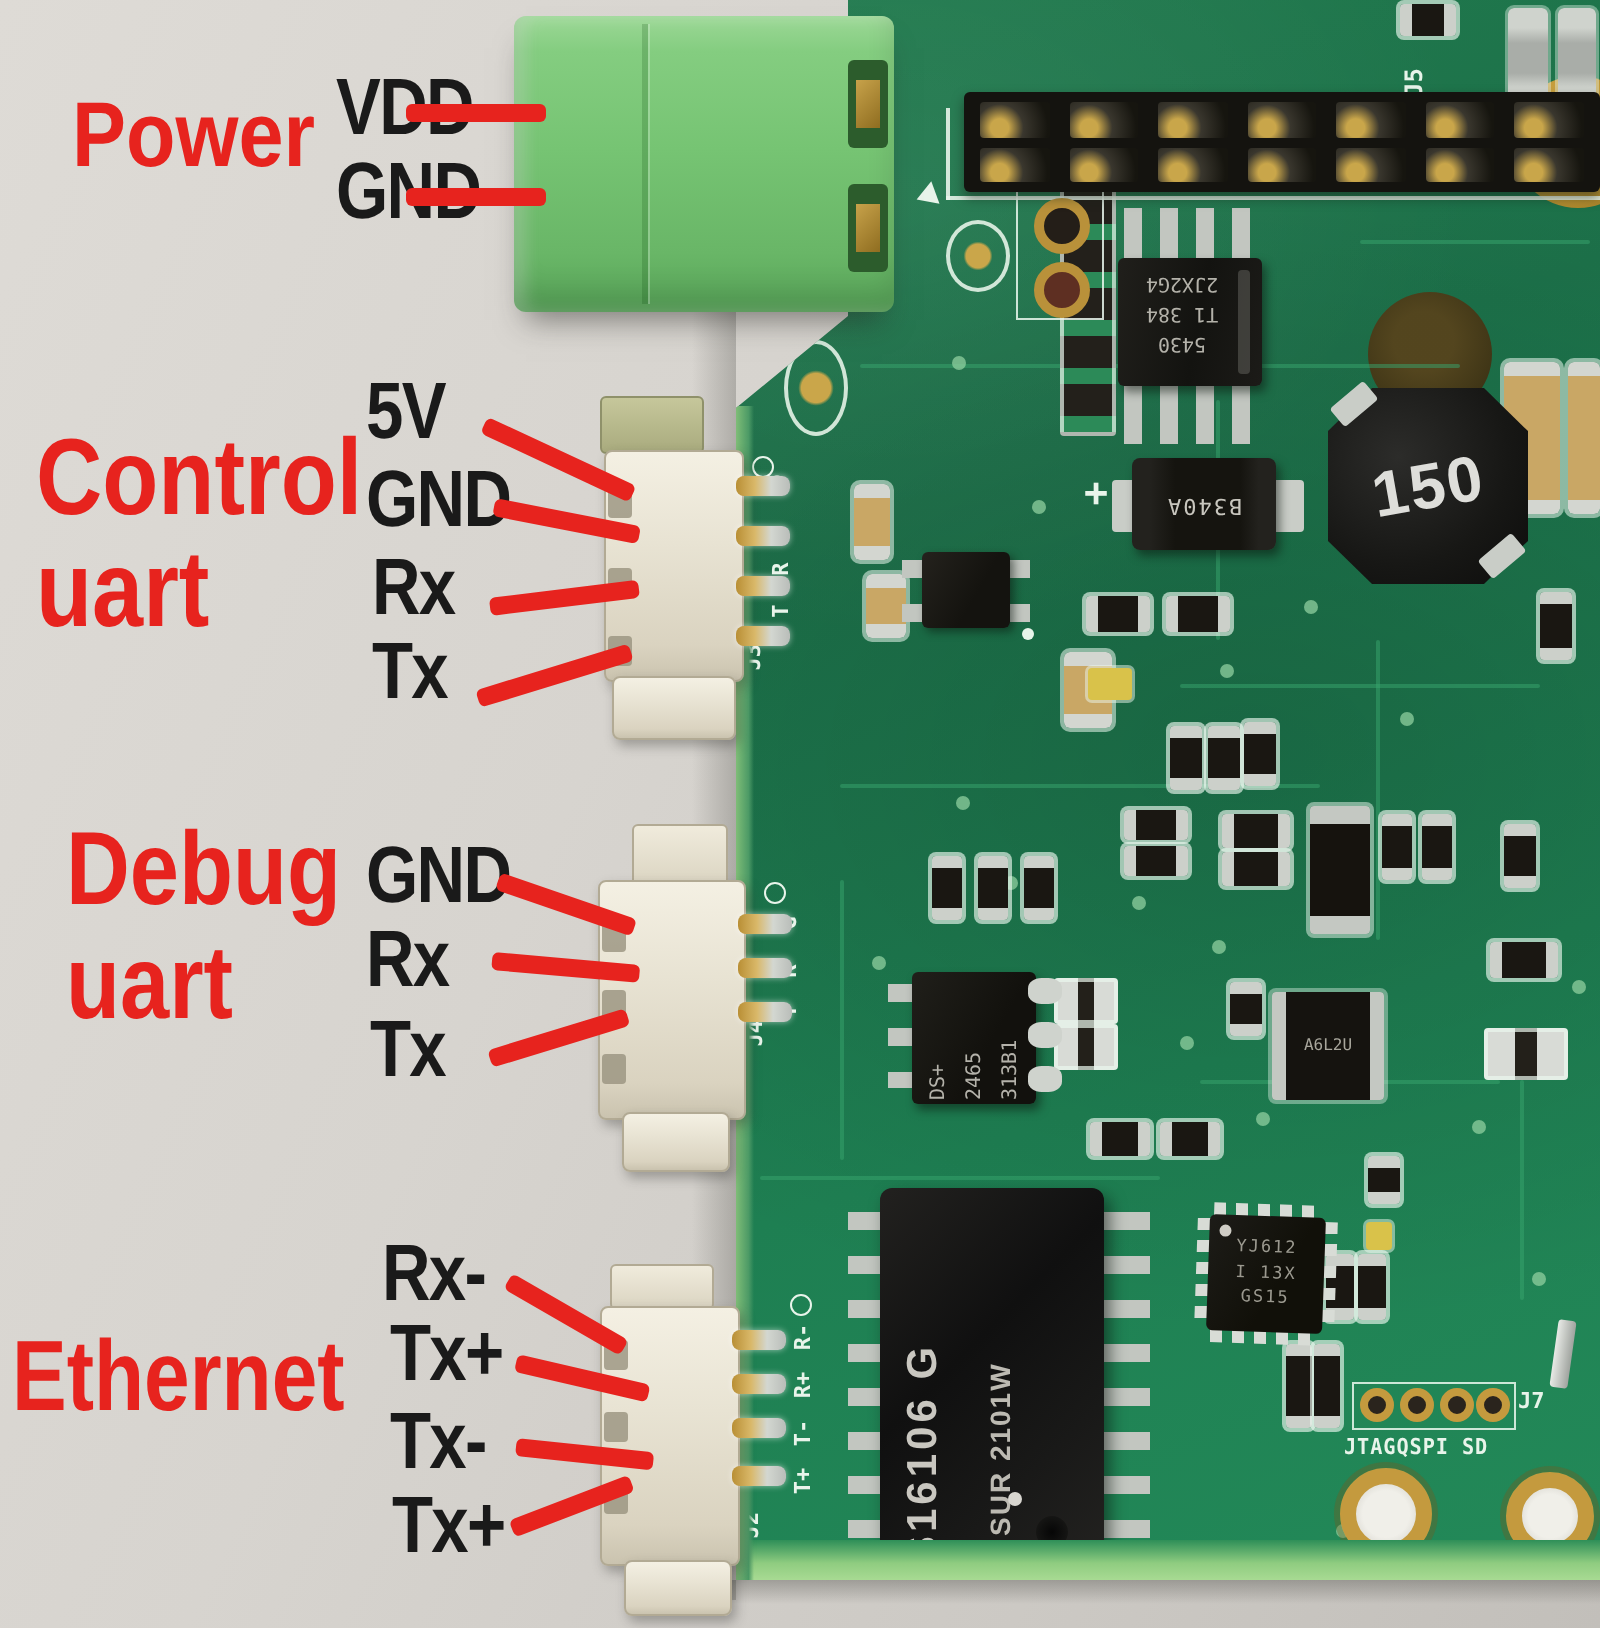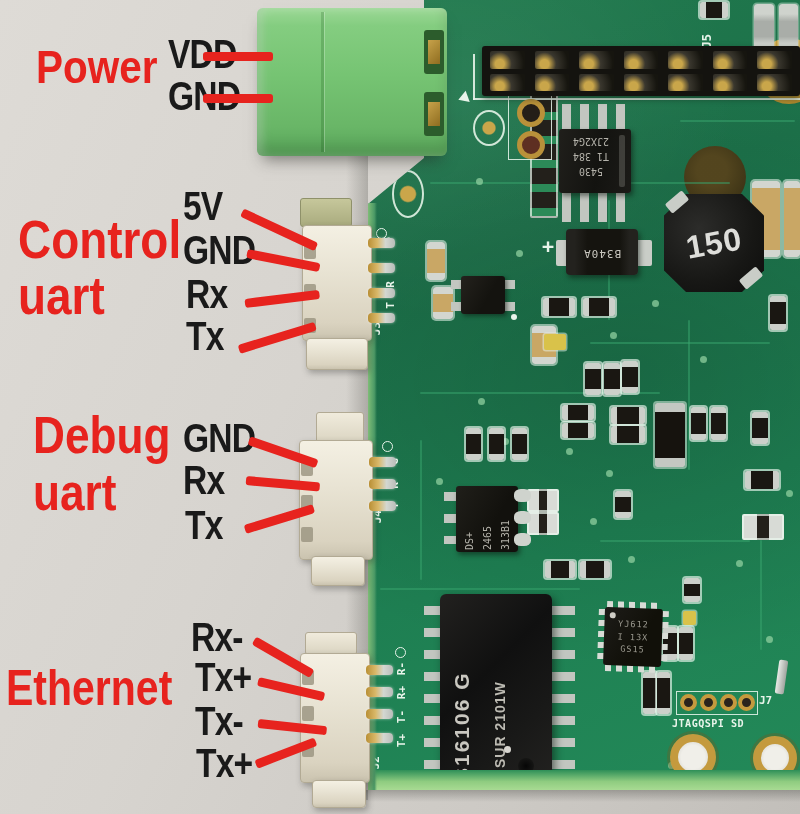--- a/index.html
+++ b/index.html
@@ -204,20 +204,23 @@
     <div class="lead-col-v" style="left:444px;top:492px;width:12px;height:52px;"></div>
     <div class="abs" style="left:456px;top:486px;width:62px;height:66px;background:linear-gradient(120deg,#201f1a,#12110d 60%);border-radius:3px;box-shadow:2px 3px 5px rgba(10,20,12,.5);display:flex;justify-content:space-around;padding:2px 4px;box-sizing:border-box;">
       <span class="chip-text vtext" style="font-size:10px;">DS+</span>
       <span class="chip-text vtext" style="font-size:10px;">2465</span>
       <span class="chip-text vtext" style="font-size:10px;">313B1</span>
     </div>
     <div class="abs" style="left:514px;top:489px;width:17px;height:13px;background:#cfd3cd;border-radius:40%;"></div>
     <div class="abs" style="left:514px;top:511px;width:17px;height:13px;background:#cfd3cd;border-radius:40%;"></div>
     <div class="abs" style="left:514px;top:533px;width:17px;height:13px;background:#cfd3cd;border-radius:40%;"></div>
 
+    <div class="abs" style="left:636px;top:496px;width:56px;height:54px;background:linear-gradient(90deg,#c4c8c2 0 7px,#15130f 7px calc(100% - 7px),#c4c8c2 calc(100% - 7px));border-radius:2px;box-shadow:0 0 0 2px rgba(235,248,238,.4);display:flex;align-items:center;justify-content:center;">
+      <span class="chip-text" style="font-size:8px;color:#a8a69c;">A6L2U</span>
+    </div>
 
     <div class="lead-col-v" style="left:424px;top:606px;width:17px;height:178px;"></div>
     <div class="lead-col-v" style="left:552px;top:606px;width:23px;height:178px;"></div>
     <div class="abs" style="left:440px;top:594px;width:112px;height:200px;background:linear-gradient(135deg,#22211f,#101010 40%,#191918 70%,#242321);border-radius:6px;box-shadow:3px 4px 8px rgba(10,20,12,.55);">
       <span class="vtext" style="position:absolute;left:10px;top:4px;height:184px;font-weight:700;font-size:21px;letter-spacing:2px;color:#c9c7c0;font-family:'Liberation Sans',sans-serif;">S16106 G</span>
       <span class="vtext" style="position:absolute;left:52px;top:24px;height:150px;font-weight:700;font-size:14px;letter-spacing:1px;color:#bcbab2;font-family:'Liberation Sans',sans-serif;">SUR 2101W</span>
       <div class="abs ring" style="left:64px;top:152px;width:7px;height:7px;background:#d8d6d0;"></div>
       <div class="abs ring" style="left:78px;top:164px;width:16px;height:16px;background:radial-gradient(circle,#060606,#1c1c1a);"></div>
     </div>
 

